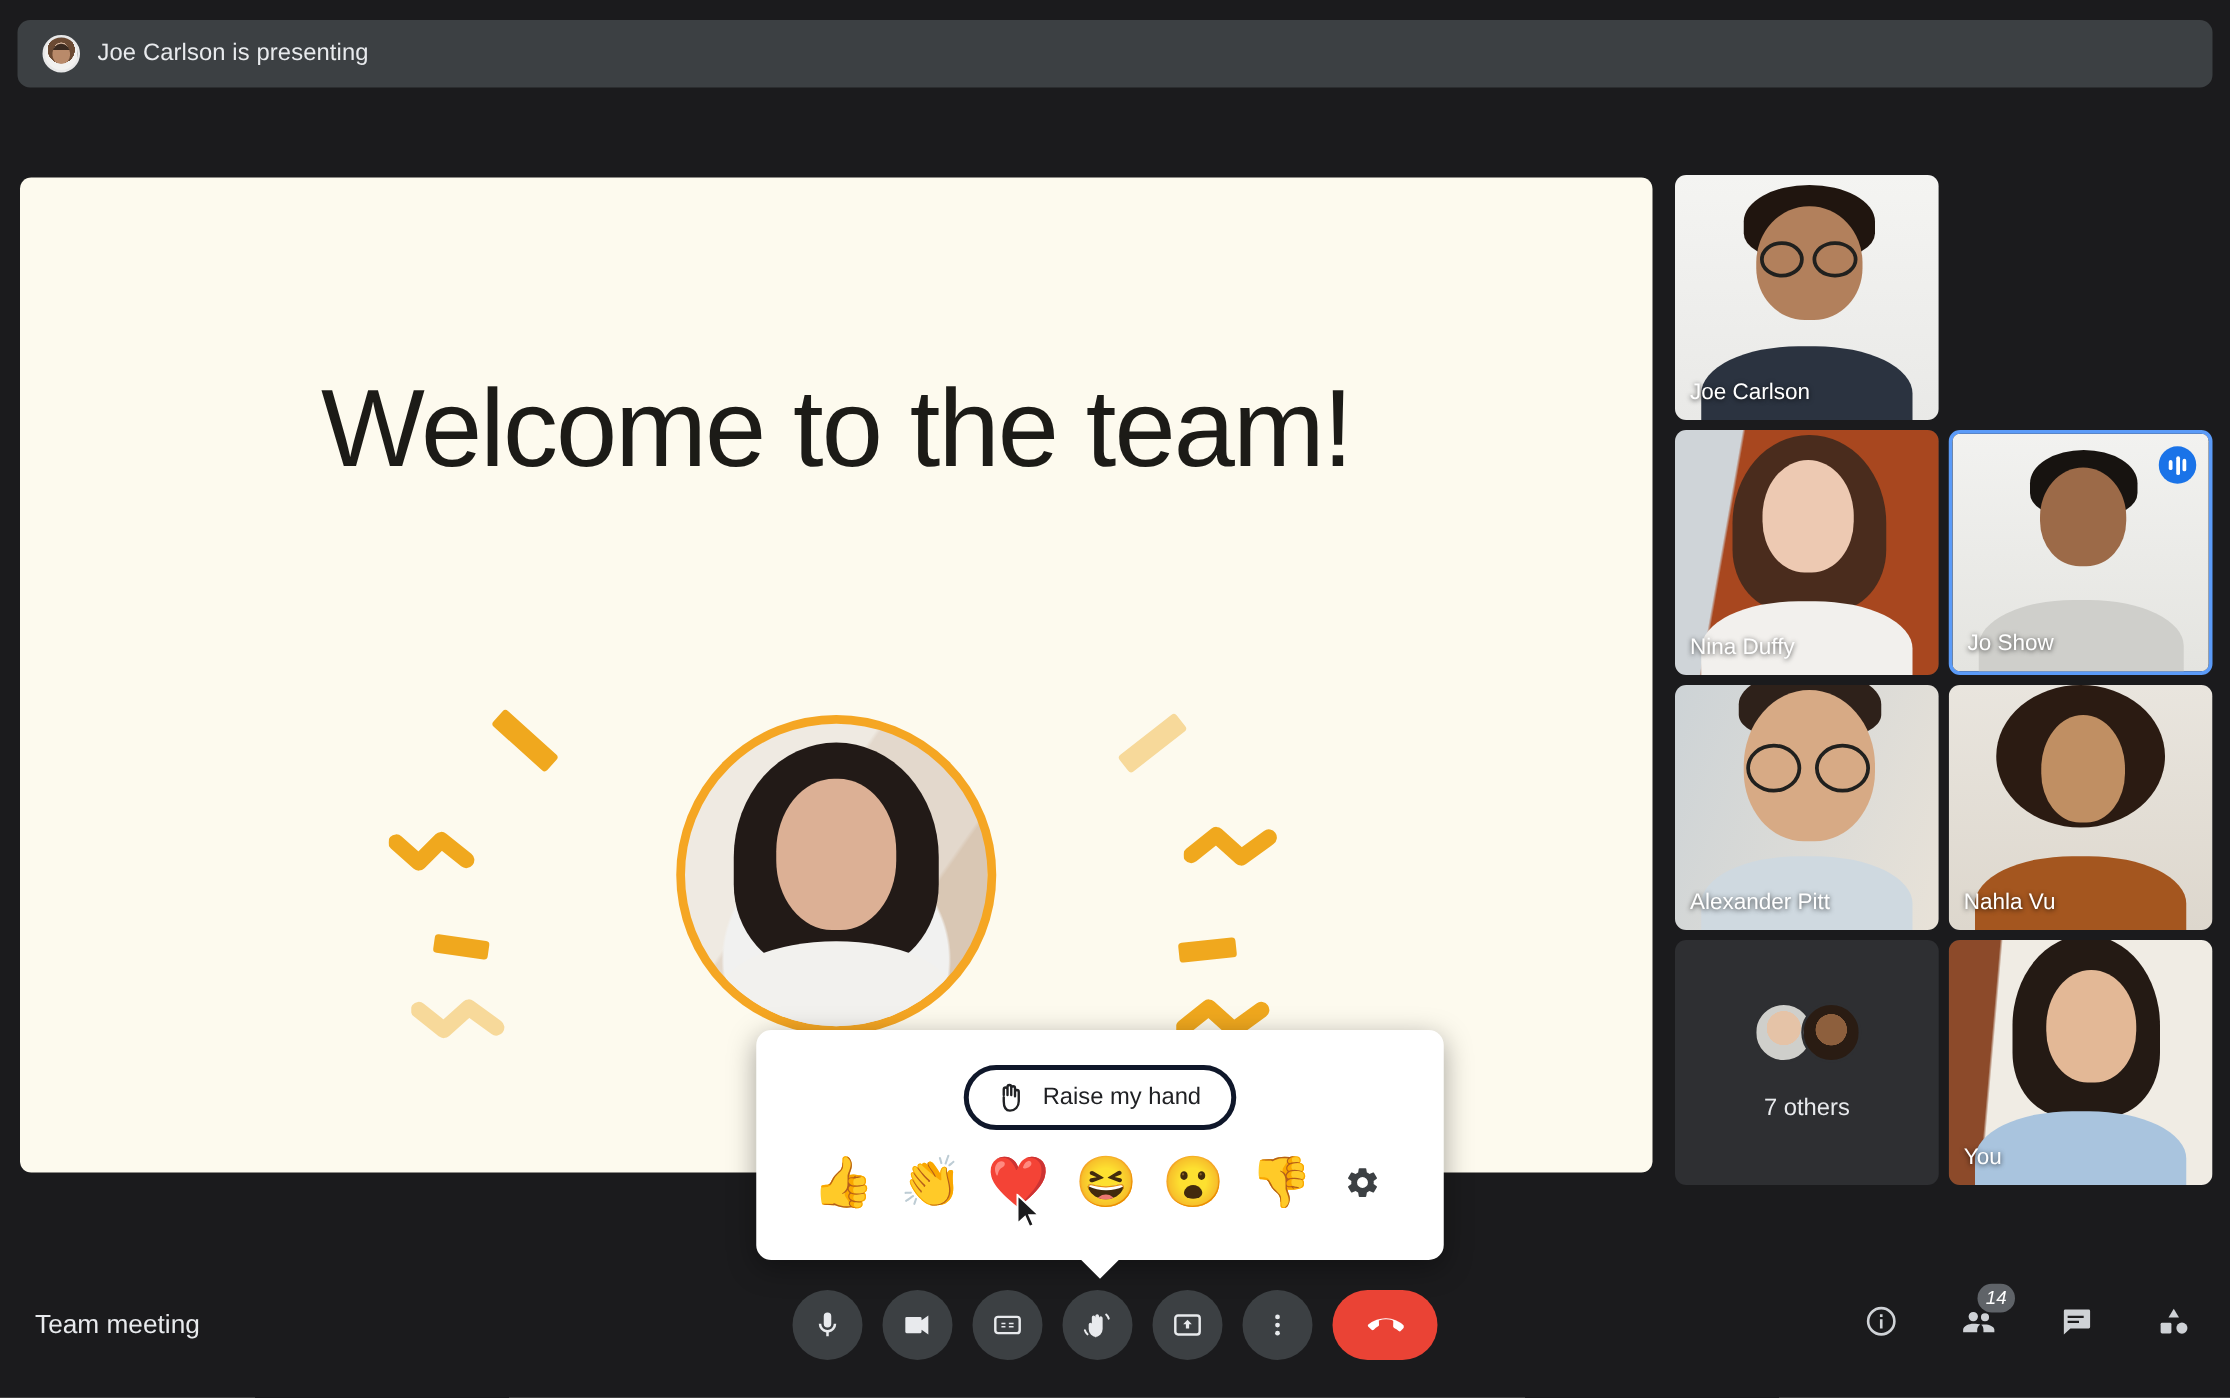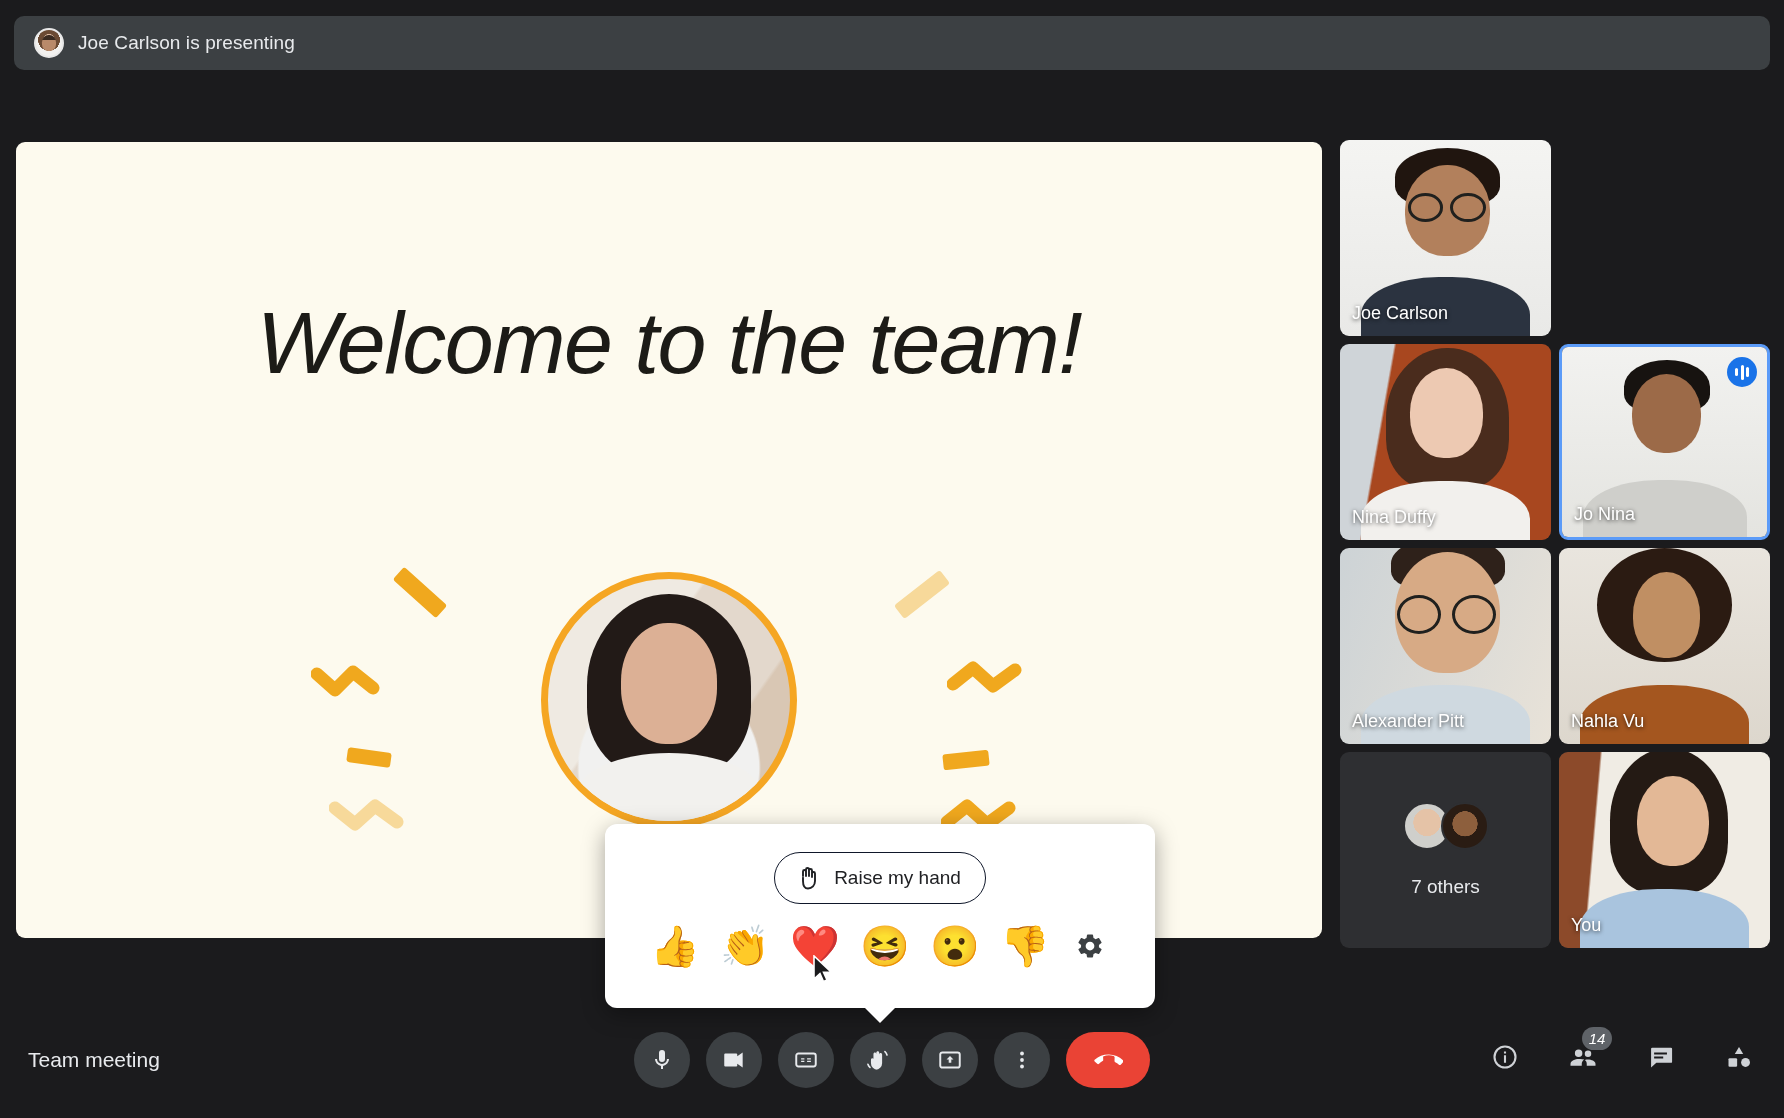--- a/index.html
+++ b/index.html
@@ -31,21 +31,20 @@
     background: linear-gradient(#3a2a20 0 32%, #b98a6a 33% 100%);
   }
   .banner-text { color: #e8eaed; font-size: 19px; letter-spacing: .1px; }
 
   
   .slide {
     position: absolute; left: 16px; top: 142px;
     width: 1306px; height: 796px;
     background: #fdfaee; border-radius: 9px;
     overflow: hidden;
-    font-style: italic;
   }
   .slide-title {
     position: absolute; left: 0; right: 0; top: 150px;
     text-align: center; color: #1c1b17;
     font-size: 88px; font-weight: 400; letter-spacing: -1.5px;
   }
   .hero { position: absolute; left: 50%; top: 430px; transform: translateX(-50%);
           width: 540px; height: 300px; }
   .portrait {
     position: absolute; left: 50%; top: 0; transform: translateX(-50%);
@@ -135,21 +134,21 @@
   .popup::after {
     content: ""; position: absolute; left: 50%; bottom: -15px;
     transform: translateX(-50%);
     border-left: 16px solid transparent; border-right: 16px solid transparent;
     border-top: 16px solid #fff;
   }
   .popup-row1 { display: flex; justify-content: center; gap: 22px; padding-top: 28px; }
   .chip {
     display: flex; align-items: center; gap: 13px;
     height: 52px; padding: 0 24px;
-    border: 1px solid #0f172a; border-radius: 26px;
+    border: 4px solid #0f172a; border-radius: 26px;
     color: #202124; font-size: 19px; background: #fff;
   }
   .chip svg { flex: 0 0 auto; }
   .popup-row2 {
     display: flex; justify-content: center; align-items: center;
     gap: 24px; margin-top: 22px;
   }
   .emoji { font-size: 40px; line-height: 1; width: 46px; text-align: center; }
   .gear-btn { width: 40px; height: 40px; display: flex; align-items: center; justify-content: center; }
   .cursor { position: absolute; left: 812px; top: 955px; width: 22px; height: 30px; }
@@ -255,21 +254,21 @@
             <div class="bg" style="background:linear-gradient(#f2f2f0,#e4e4e0)"></div>
           <div class="hairp" style="left:30%;top:7%;width:42%;height:28%;background:#171310"></div>
           <div class="head" style="left:34%;top:14%;width:34%;height:42%;background:#9c6a48"></div>
           <div class="body" style="background:#cfcfcb"></div>
         </div>
         <div class="mic-badge">
             <i></i>
             <i></i>
             <i></i>
           </div>
-        <div class="tile-name">Jo Nina</div>
+        <div class="tile-name">Jo Show</div>
       </div>
     </div>
 
     <div class="grid-row">
       <div class="tile">
         <div class="ph">
             <div class="bg" style="background:linear-gradient(110deg,#cdd3d6,#e8e2d8)"></div>
           <div class="hairp" style="left:24%;top:-6%;width:54%;height:28%;background:#2e211a"></div>
           <div class="head" style="left:26%;top:2%;width:50%;height:62%;background:#d7aa85"></div>
           <div class="glass" style="left:27%;top:24%;width:21%;height:20%"></div>

